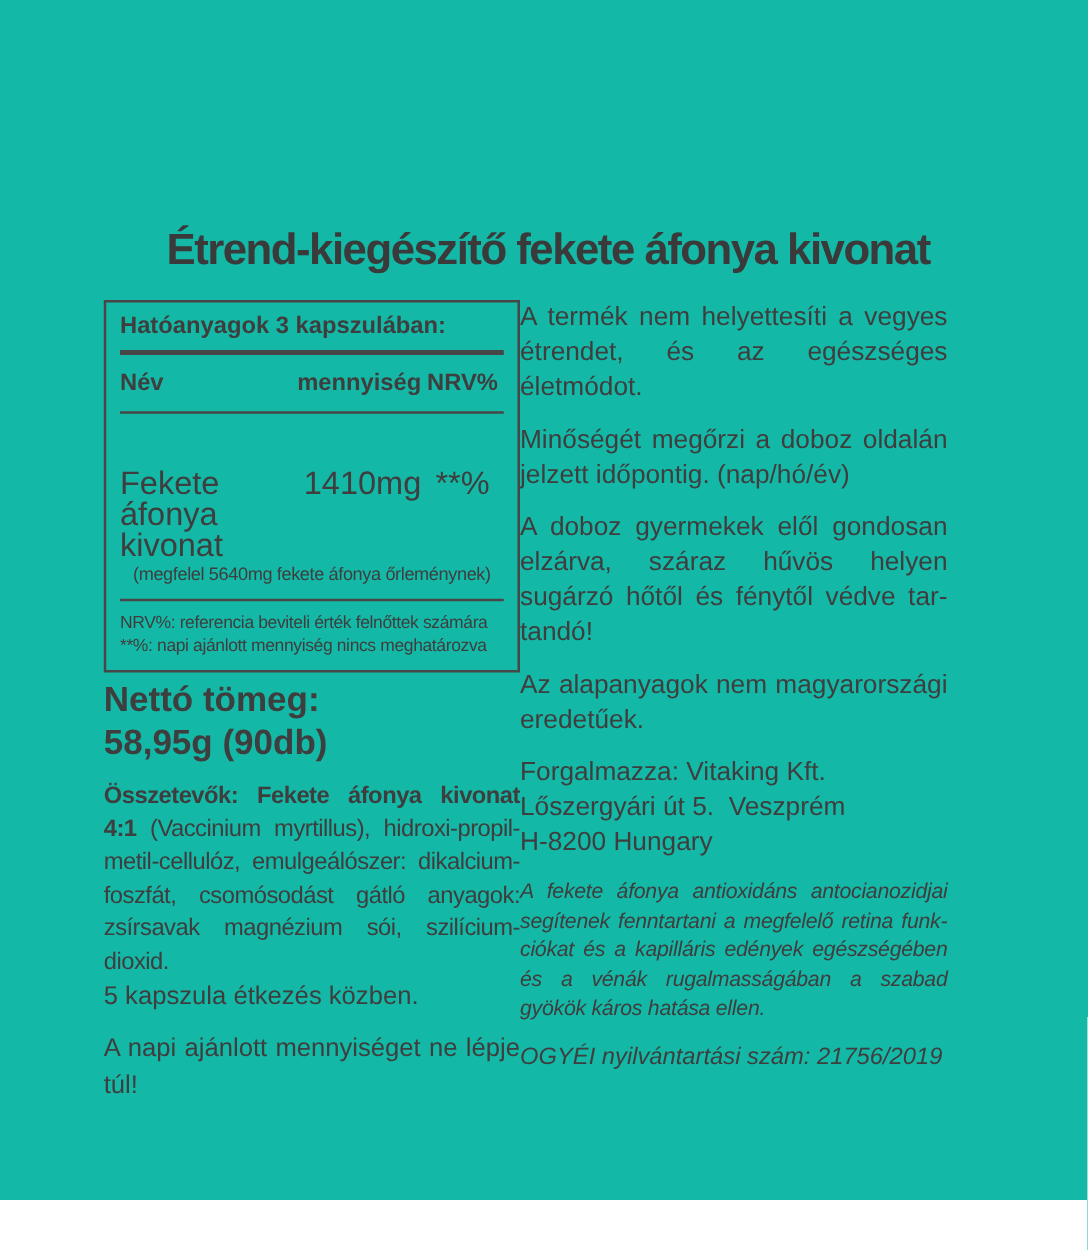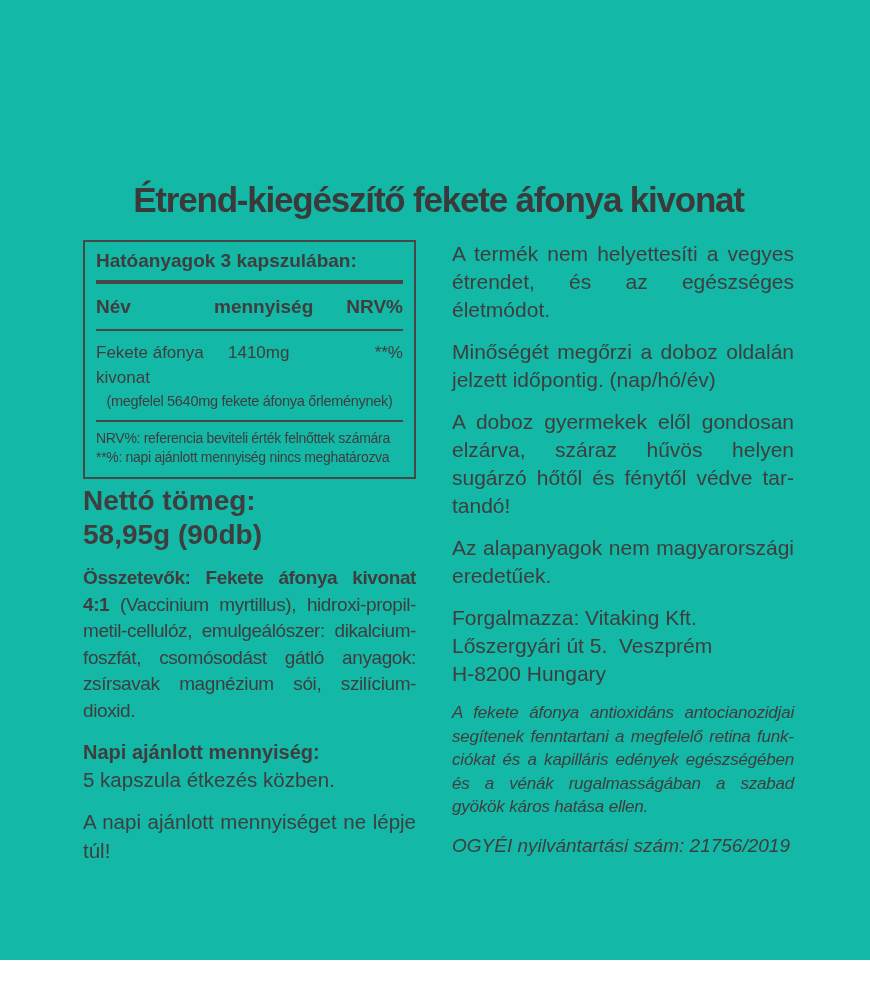--- a/index.html
+++ b/index.html
@@ -15,21 +15,21 @@
   }
   .title {
     margin: 0 0 20px 0;
     font-size: 35px;
     font-weight: bold;
     letter-spacing: -1.2px;
     white-space: nowrap;
     text-align: center;
     color: #3a3a3a;
   }
-  .columns { display: flex; gap: 36px; }
+  .columns { display: flex; }
   .col-left { width: 333px; flex: 0 0 333px; }
   .col-right { width: 342px; flex: 0 0 342px; }
 
   
   .tbl {
     border: 2px solid #474747;
     box-sizing: border-box;
     padding: 5px 11px 8px 11px;
   }
   .tbl-title { font-size: 19px; font-weight: bold; line-height: 24px; padding: 2px 0 7px 0; }
@@ -39,24 +39,24 @@
     display: grid;
     grid-template-columns: 118px 1fr 66px;
     align-items: baseline;
     padding: 11px 0 10px 0;
     font-size: 19px; font-weight: bold; line-height: 24px;
   }
   .data-row {
     display: grid;
     grid-template-columns: 132px 1fr 66px;
     padding: 9px 0 0 0;
-    font-size: 17px; line-height: 25px;
+    font-size: 26px; line-height: 25px; margin-top: 34px;
   }
-  .c-amount { text-align: left; }
-  .c-nrv { text-align: right; }
+  .c-amount { text-align: right; }
+  .c-nrv { text-align: center; }
   .data-note { font-size: 14.5px; line-height: 19px; letter-spacing: -0.3px; white-space: nowrap; padding: 2px 0 9px 0; text-align: center; }
   .footnotes { font-size: 14px; line-height: 19px; letter-spacing: -0.3px; padding: 7px 0 2px 0; }
   .footnotes div { white-space: nowrap; }
 
   
   .net-weight { margin-top: 5px; font-size: 28px; font-weight: bold; line-height: 34px; }
   .ingredients {
     margin: 13px 0 0 0;
     font-size: 19px; line-height: 26.5px;
     letter-spacing: -0.4px;
@@ -113,21 +113,20 @@
         </div>
       </div>
 
       <div class="net-weight">
         <div>Nettó tömeg:</div>
         <div>58,95g (90db)</div>
       </div>
 
       <p class="ingredients"><span class="b">Összetevők:</span> <span class="b">Fekete áfonya kivonat 4:1</span> <span>(Vaccinium myrtillus), hidroxi-propil-metil-cellulóz, emulgeálószer: dikalcium-foszfát, csomósodást gátló anyagok: zsírsavak magnézium sói, szilícium-dioxid.</span></p>
 
-      <p class="daily-heading">Napi ajánlott mennyiség:</p>
       <p class="daily-value">5 kapszula étkezés közben.</p>
       <p class="warning">A napi ajánlott mennyiséget ne lépje túl!</p>
 
     </div>
 
     <div class="col-right">
 
       <p class="info">A termék nem helyettesíti a ve­gyes étrendet, és az egészséges életmódot.</p>
       <p class="info">Minőségét megőrzi a doboz olda­lán jelzett időpontig. (nap/hó/év)</p>
       <p class="info">A doboz gyermekek elől gondo­san elzárva, száraz hűvös helyen sugárzó hőtől és fénytől védve tar­tandó!</p>

